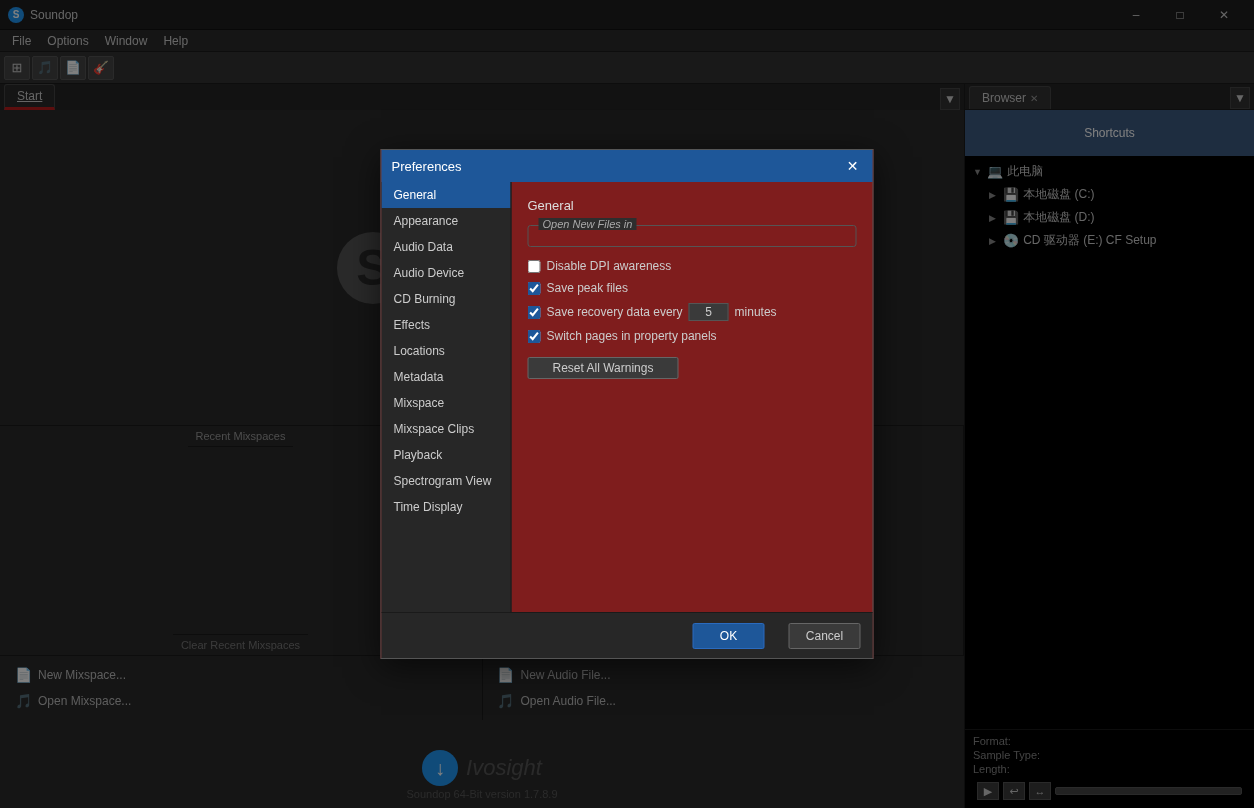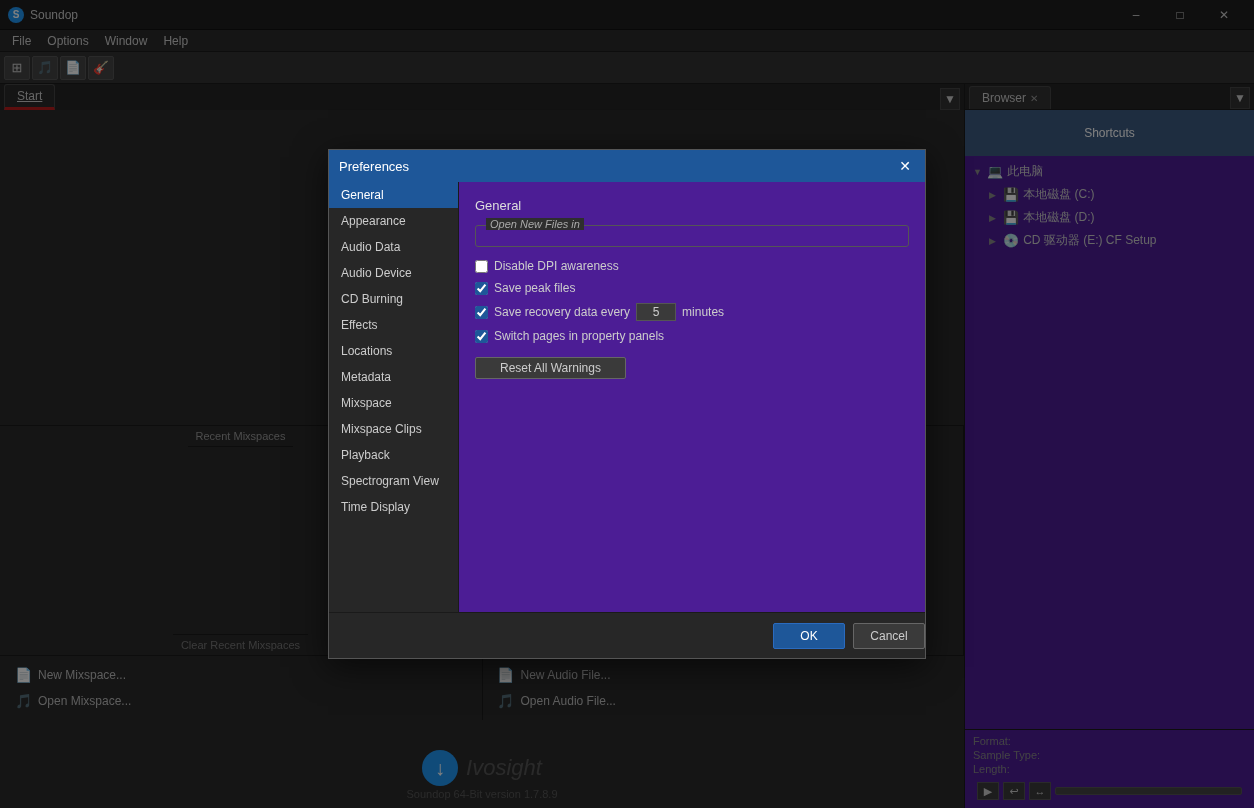--- a/index.html
+++ b/index.html
@@ -175,21 +175,21 @@
     }
     .action-icon {
       width: 16px; height: 16px;
       display: flex; align-items: center; justify-content: center;
       font-size: 14px;
     }
 
     
     #right-panel {
       width: 290px;
-      background: #4c1d95;
+      background: #000000;
       border-left: 1px solid #1a1a1a;
       display: flex;
       flex-direction: column;
     }
     #browser-tab-bar {
       height: 26px;
       background: #252525;
       display: flex;
       align-items: flex-end;
       padding: 0 4px;
@@ -288,22 +288,22 @@
       background: rgba(0,0,0,0.5);
       z-index: 100;
     }
 
     
     #preferences-dialog {
       position: absolute;
       top: 50%;
       left: 50%;
       transform: translate(-50%, -50%);
-      width: 598px;
-      background: #4c1d95;
+      width: 493px;
+      background: #7f1d1d;
       border: 1px solid #555;
       z-index: 200;
       box-shadow: 0 8px 32px rgba(0,0,0,0.6);
     }
     #dialog-title-bar {
       height: 32px;
       background: #1e5799;
       display: flex;
       align-items: center;
       padding: 0 10px;
@@ -411,22 +411,22 @@
       text-align: center;
     }
 
     #dialog-footer {
       height: 46px;
       background: #272727;
       border-top: 1px solid #1a1a1a;
       display: flex;
       align-items: center;
       justify-content: flex-end;
-      padding: 0 0;
-      gap: 8px;
+      padding: 0 12px;
+      gap: 24px;
     }
     .dialog-btn {
       min-width: 72px;
       height: 26px;
       padding: 0 14px;
       background: #3a3a3a;
       border: 1px solid #666;
       color: #ccc;
       cursor: pointer;
       font-size: 12px;

